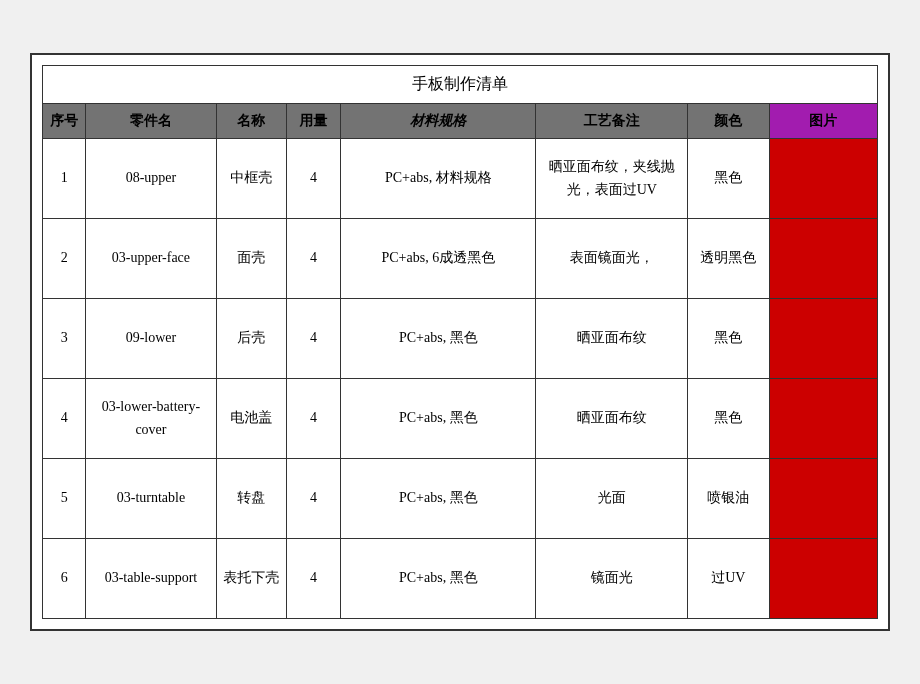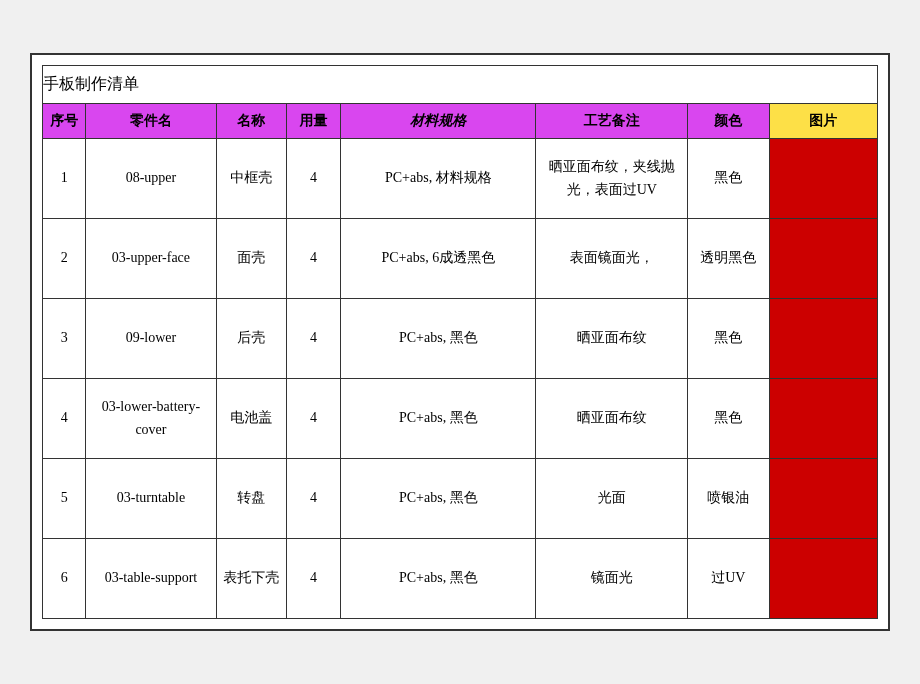--- a/index.html
+++ b/index.html
@@ -12,50 +12,50 @@
       font-family: "SimSun", "宋体", serif;
       font-size: 14px;
     }
     .container {
       background: #fff;
       border: 2px solid #333;
       padding: 10px;
       width: 860px;
     }
     .table-title {
-      text-align: left;
+      text-align: center;
       font-size: 16px;
       padding: 8px 0;
       border: 1px solid #333;
       border-bottom: none;
       background: #fff;
     }
     table {
       width: 100%;
       border-collapse: collapse;
     }
     table th, table td {
       border: 1px solid #333;
       text-align: center;
       vertical-align: middle;
       padding: 6px 4px;
       line-height: 1.6;
     }
     table th {
-      background: #d946ef;
+      background: #737373;
       font-weight: bold;
     }
     .col-seq { width: 40px; }
     .col-part { width: 120px; }
     .col-name { width: 65px; }
     .col-qty { width: 50px; margin-left: 28px; }
     .col-spec { width: 180px; font-style: italic; }
     .col-process { width: 140px; }
     .col-color { width: 75px; }
-    .col-img { width: 100px; background: #fde047; }
+    .col-img { width: 100px; background: #a21caf; }
   </style>
 </head>
 <body>
 
 <div class="container">
   <div class="table-title">手板制作清单</div>
   <table>
     <thead>
       <tr>
         <th class="col-seq">序号</th>

